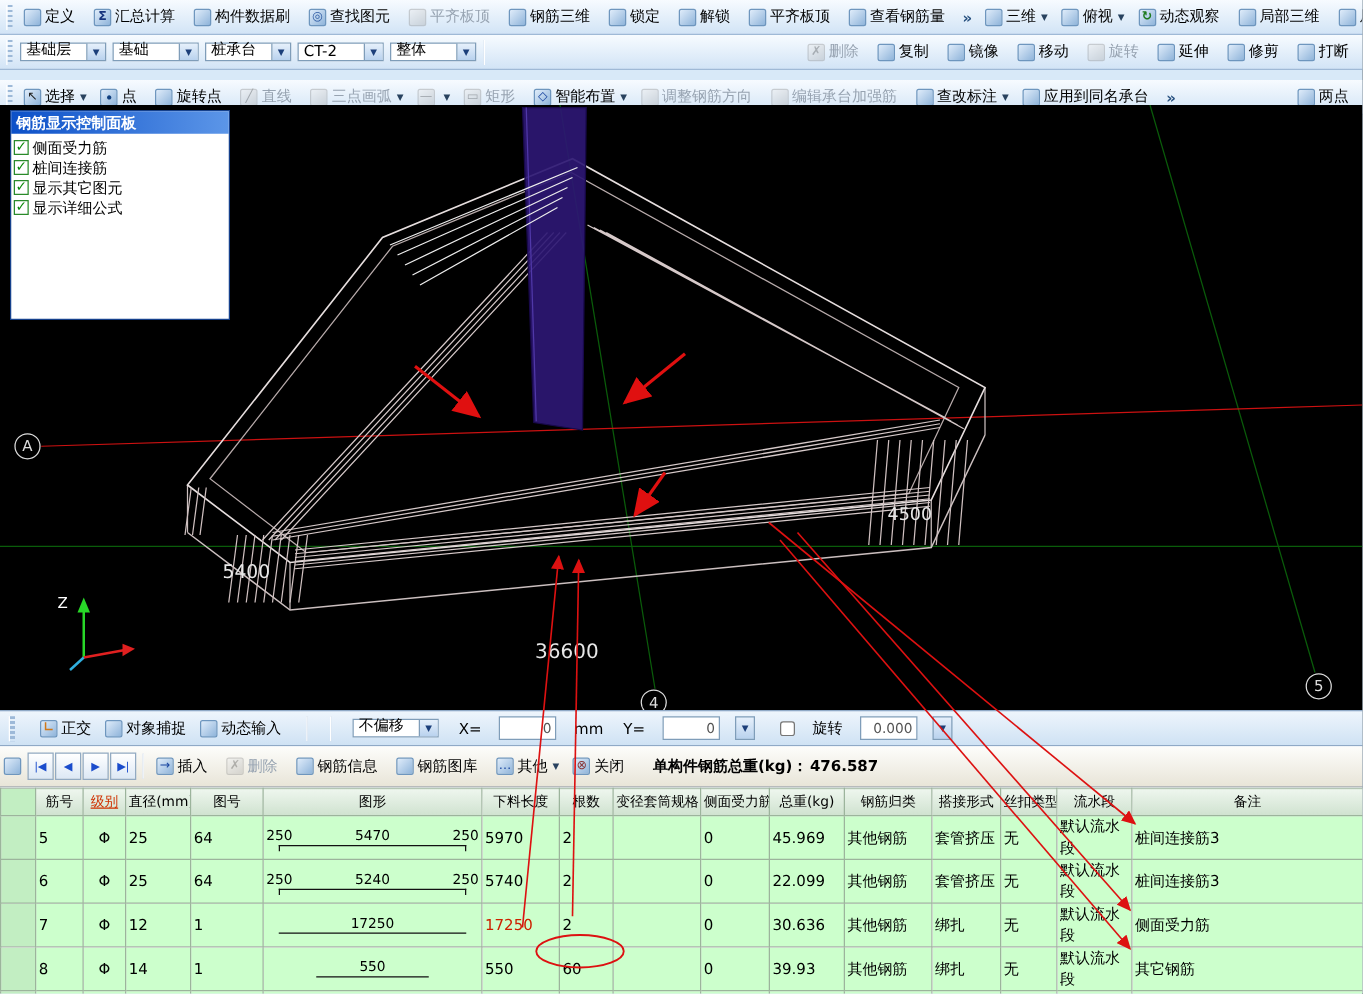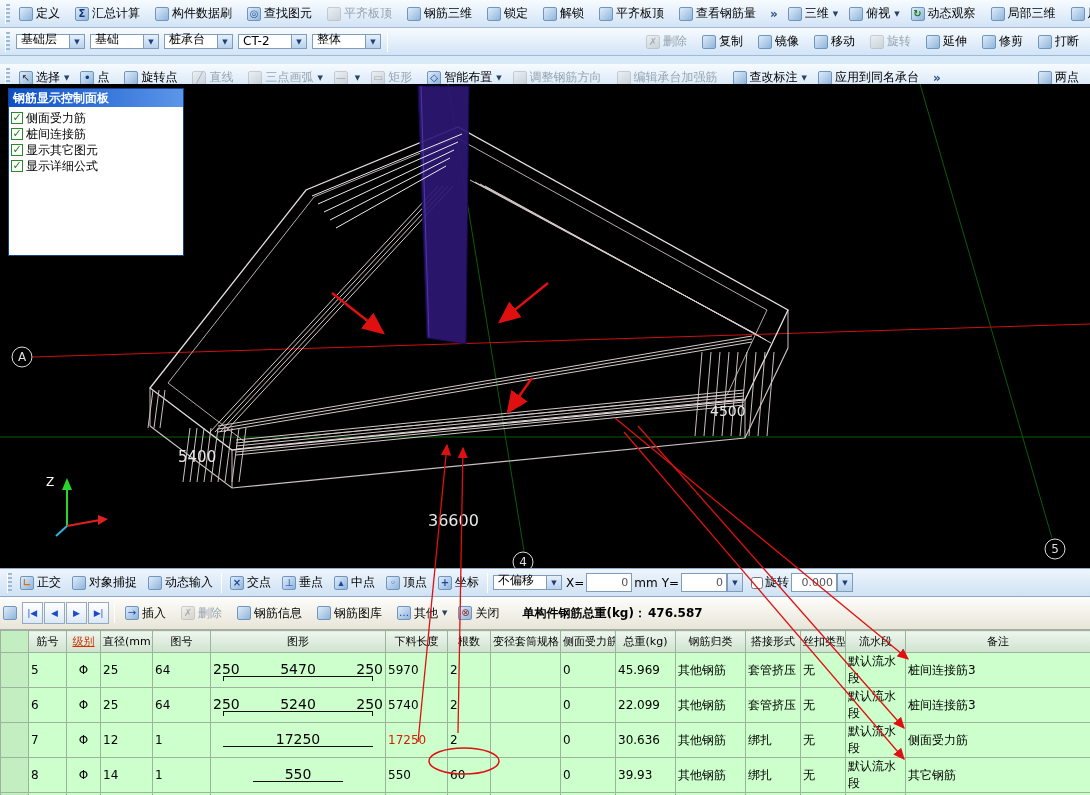--- a/index.html
+++ b/index.html
@@ -59,21 +59,21 @@
 #scene{position:absolute;left:0;top:0}
 #display-panel{position:absolute;left:8px;top:4px;width:176px;height:168px;background:#fff;
   border:1px solid #16418c;outline:1px solid #000}
 .panel-title{height:18px;background:linear-gradient(90deg,#0c50c8,#5c96e8);color:#fff;font-weight:bold;
   font-size:12px;padding:1px 4px}
 .panel-body{padding:3px 2px}
 .panel-item{display:flex;align-items:center;gap:3px;height:16px}
 .cb{width:12px;height:12px;border:1px solid #2a8a2a;background:#fff;font-size:11px;line-height:10px;
   color:#0c8a0c;text-align:center;flex:none}
 
-#snapbar{position:absolute;top:568px;left:0;width:1090px;height:29px;display:flex;align-items:center;gap:0;
+#snapbar{position:absolute;top:568px;left:0;width:1090px;height:29px;display:flex;align-items:center;gap:12px;
   background:linear-gradient(#eef5fc,#cfe2f4);border-top:1px solid #8fa9c6;border-bottom:1px solid #8fa9c6;padding:0 4px;overflow:hidden}
 .snap-field{height:19px;width:46px;border:1px solid #7f9db9;background:#fff;font-size:11px;text-align:right;
   padding:0 3px;color:#555;font-family:"DejaVu Sans",sans-serif}
 .mini-label{margin:0 2px;white-space:nowrap}
 .rot-cb{width:12px;height:12px;margin-left:8px}
 
 #gridbar{position:absolute;top:597px;left:0;width:1090px;height:33px;display:flex;align-items:center;gap:2px;
   background:linear-gradient(#fdfdfb,#e8e5d8);border-bottom:1px solid #aaa;padding:0 3px;overflow:hidden}
 .red-handle-icon{width:9px;height:9px;background:#cc2222;border:1px solid #801010;flex:none;margin-right:3px}
 .nav-btn{width:21px;height:22px;border:1px solid #92aac2;background:linear-gradient(#fff,#dce8f5);color:#1a4ccc;
@@ -84,21 +84,21 @@
 #tablewrap{position:absolute;top:630px;left:0;width:1090px;height:165px;background:#fff;overflow:hidden}
 table{border-collapse:collapse;width:1090px;table-layout:fixed}
 th,td{border:1px solid #9cb49c;font-size:12px;padding:0 2px;overflow:hidden}
 thead th{height:22px;background:linear-gradient(#eef6ee,#cfe2cf);font-weight:normal;font-size:11px;white-space:nowrap;text-align:center}
 tbody td{height:31px;background:#ccffcc}
 td.selcol,th.selcol{background:#c2eec2}
 .hdr-sorted{color:#d03000;text-decoration:underline}
 .redtxt{color:#cc2200}
 .ctr{text-align:center}
 .c-shape{padding:0}
-.shape-wrap{display:flex;flex-direction:column;align-items:center;font-size:14px;line-height:12px}
+.shape-wrap{display:flex;flex-direction:column;align-items:center;font-size:11px;line-height:12px}
 .shape-labels{display:flex;justify-content:space-between;width:170px;text-align:center}
 [data-name="shape-bar"]{height:1px;background:#111;width:0;position:relative;margin:1px auto 0 auto}
 .hooked::before,.hooked::after{content:"";position:absolute;top:0;width:1px;height:5px;background:#111}
 .hooked::before{left:0}
 .hooked::after{right:0}
 
 #overlay{position:absolute;left:0;top:0;width:1090px;height:795px;pointer-events:none;z-index:60}
 </style>
 </head>
 <body>
@@ -481,47 +481,20 @@
         <span class="osnap-icon" data-name="osnap-icon"></span>
         <span data-name="toolbar-button-label">对象捕捉</span>
       </div>
 
       <div data-name="toolbar-button">
         <span class="dyninput-icon" data-name="dyninput-icon"></span>
         <span data-name="toolbar-button-label">动态输入</span>
       </div>
     </div>
   <span class="sep" data-name="separator"></span>
-  <div class="group" data-name="snap-mode-group">
-
-      <div data-name="toolbar-button">
-        <span class="intersect-icon" data-name="intersect-icon"></span>
-        <span data-name="toolbar-button-label">交点</span>
-      </div>
-
-      <div data-name="toolbar-button">
-        <span class="perp-icon" data-name="perp-icon"></span>
-        <span data-name="toolbar-button-label">垂点</span>
-      </div>
-
-      <div data-name="toolbar-button">
-        <span class="mid-icon" data-name="mid-icon"></span>
-        <span data-name="toolbar-button-label">中点</span>
-      </div>
-
-      <div data-name="toolbar-button">
-        <span class="vertex-icon" data-name="vertex-icon"></span>
-        <span data-name="toolbar-button-label">顶点</span>
-      </div>
-
-      <div data-name="toolbar-button">
-        <span class="coord-icon" data-name="coord-icon"></span>
-        <span data-name="toolbar-button-label">坐标</span>
-      </div>
-    </div>
   <span class="sep" data-name="separator"></span>
   <div data-name="offset-combo">
     <span class="combo-val" data-name="offset-combo-value">不偏移</span>
     <span class="combo-btn" data-name="chevron-down-icon">▼</span>
   </div>
   <span class="mini-label" data-name="x-label">X=</span>
   <input class="snap-field" data-name="x-input" readonly="" value="0" style="">
   <span class="mini-label" data-name="x-unit">mm</span>
   <span class="mini-label" data-name="y-label">Y=</span>
   <input class="snap-field" data-name="y-input" readonly="" value="0" style="">

